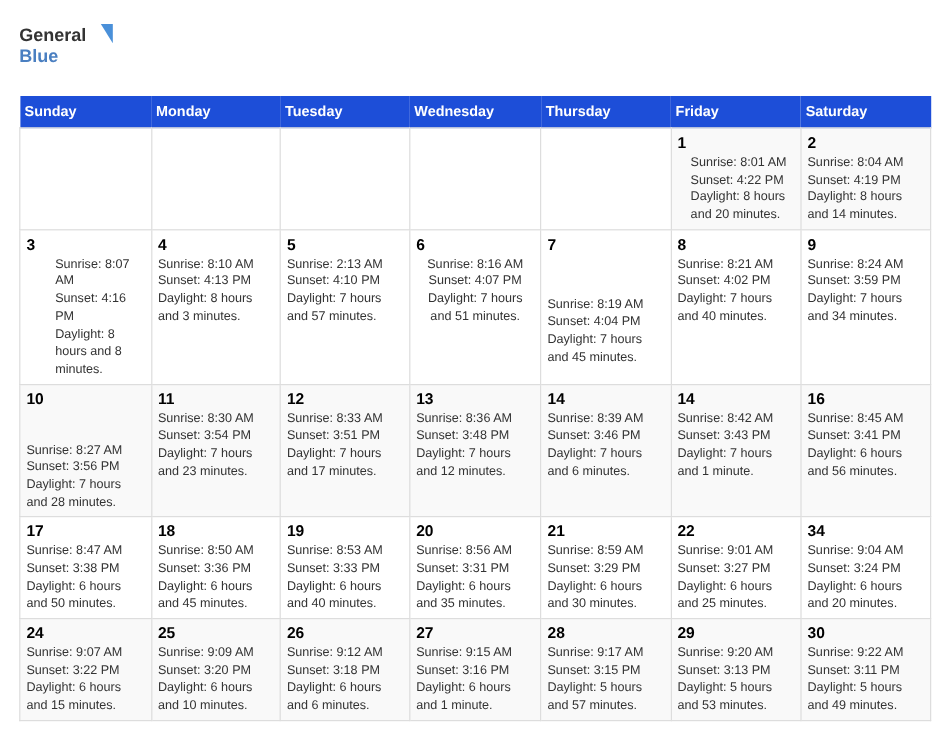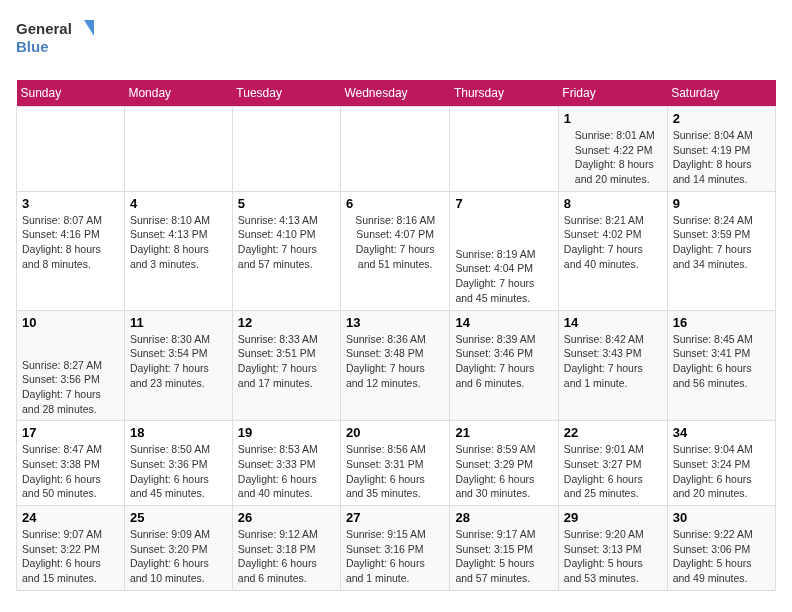--- a/index.html
+++ b/index.html
@@ -32,26 +32,26 @@
     .subtitle {
       font-size: 15px;
       color: #555;
     }
     table {
       width: 100%;
       border-collapse: collapse;
       font-size: 11px;
     }
     thead tr th {
-      background: #be185d;
+      background: #1d4ed8;
       color: #fff;
       padding: 6px 4px;
       text-align: left;
       font-size: 12px;
-      font-weight: normal;
+      font-weight: bold;
     }
     tbody tr td {
       border: 1px solid #ddd;
       vertical-align: top;
       padding: 4px 5px;
       width: 113px;
       min-height: 80px;
       background: #fff;
     }
     tbody tr:nth-child(odd) td {
@@ -117,33 +117,33 @@
         <td>
           <span class="day-num">2</span>
           <div class="day-info" style="white-space: pre-line;">Sunrise: 8:04 AM
 Sunset: 4:19 PM
 Daylight: 8 hours and 14 minutes.</div>
         </td>
       </tr>
       <tr>
         <td>
           <span class="day-num">3</span>
-          <div class="day-info" style="white-space: pre-line;">Sunrise: 8:07 AM
+          <div class="day-info" style="white-space: pre-line; margin-left: 24px;">Sunrise: 8:07 AM
 Sunset: 4:16 PM
 Daylight: 8 hours and 8 minutes.</div>
         </td>
         <td>
           <span class="day-num">4</span>
           <div class="day-info" style="white-space: pre-line;">Sunrise: 8:10 AM
 Sunset: 4:13 PM
 Daylight: 8 hours and 3 minutes.</div>
         </td>
         <td>
           <span class="day-num">5</span>
-          <div class="day-info" style="white-space: pre-line;">Sunrise: 4:13 AM
+          <div class="day-info" style="white-space: pre-line;">Sunrise: 2:13 AM
 Sunset: 4:10 PM
 Daylight: 7 hours and 57 minutes.</div>
         </td>
         <td>
           <span class="day-num">6</span>
           <div class="day-info" style="white-space: pre-line; text-align: center;">Sunrise: 8:16 AM
 Sunset: 4:07 PM
 Daylight: 7 hours and 51 minutes.</div>
         </td>
         <td>
@@ -286,18 +286,18 @@
         </td>
         <td>
           <span class="day-num">29</span>
           <div class="day-info" style="white-space: pre-line;">Sunrise: 9:20 AM
 Sunset: 3:13 PM
 Daylight: 5 hours and 53 minutes.</div>
         </td>
         <td>
           <span class="day-num">30</span>
           <div class="day-info" style="white-space: pre-line;">Sunrise: 9:22 AM
-Sunset: 3:06 PM
+Sunset: 3:11 PM
 Daylight: 5 hours and 49 minutes.</div>
         </td>
       </tr>
     </tbody>
 </table>
 
 </body></html>

